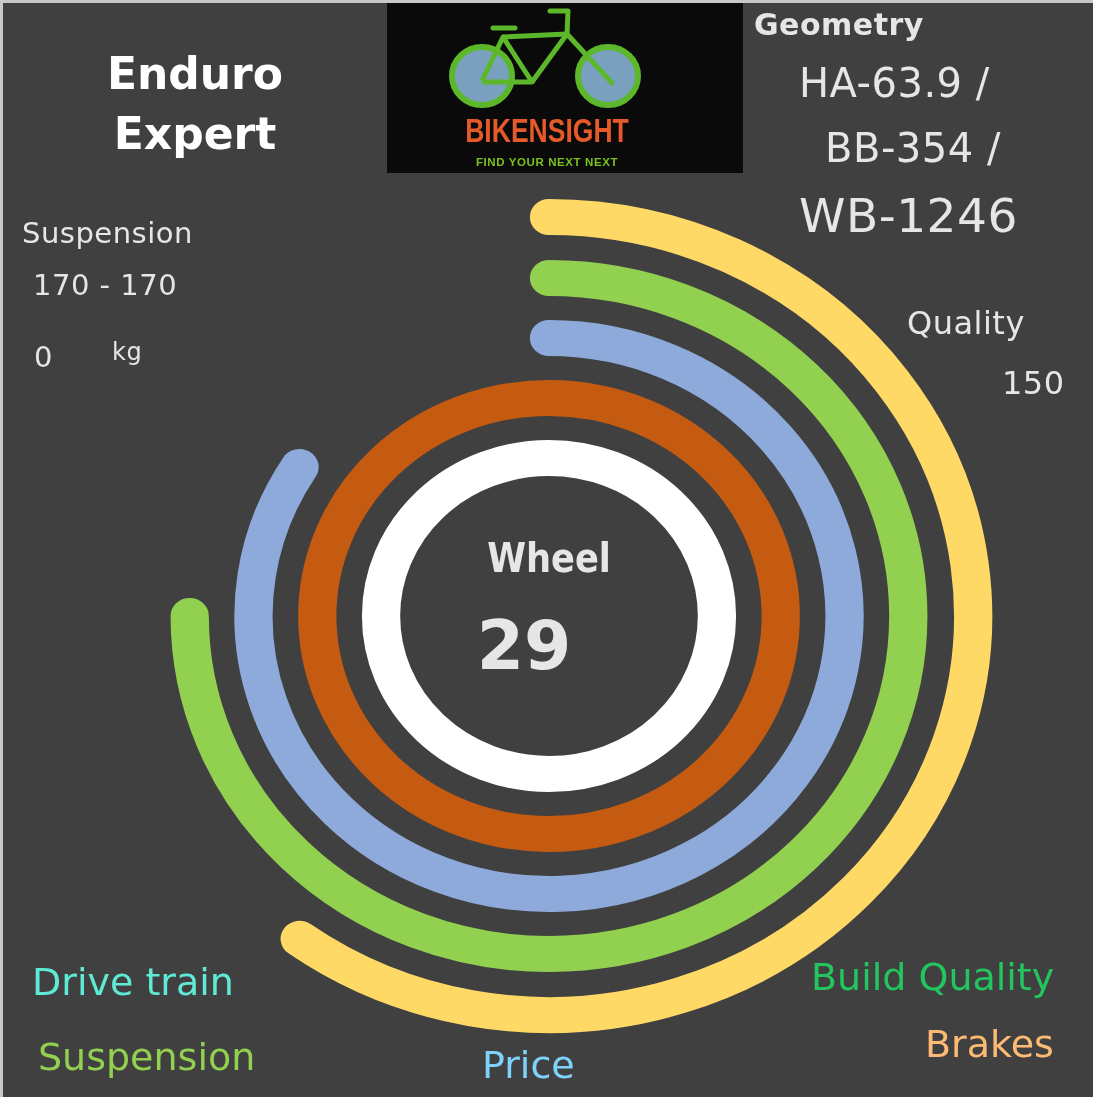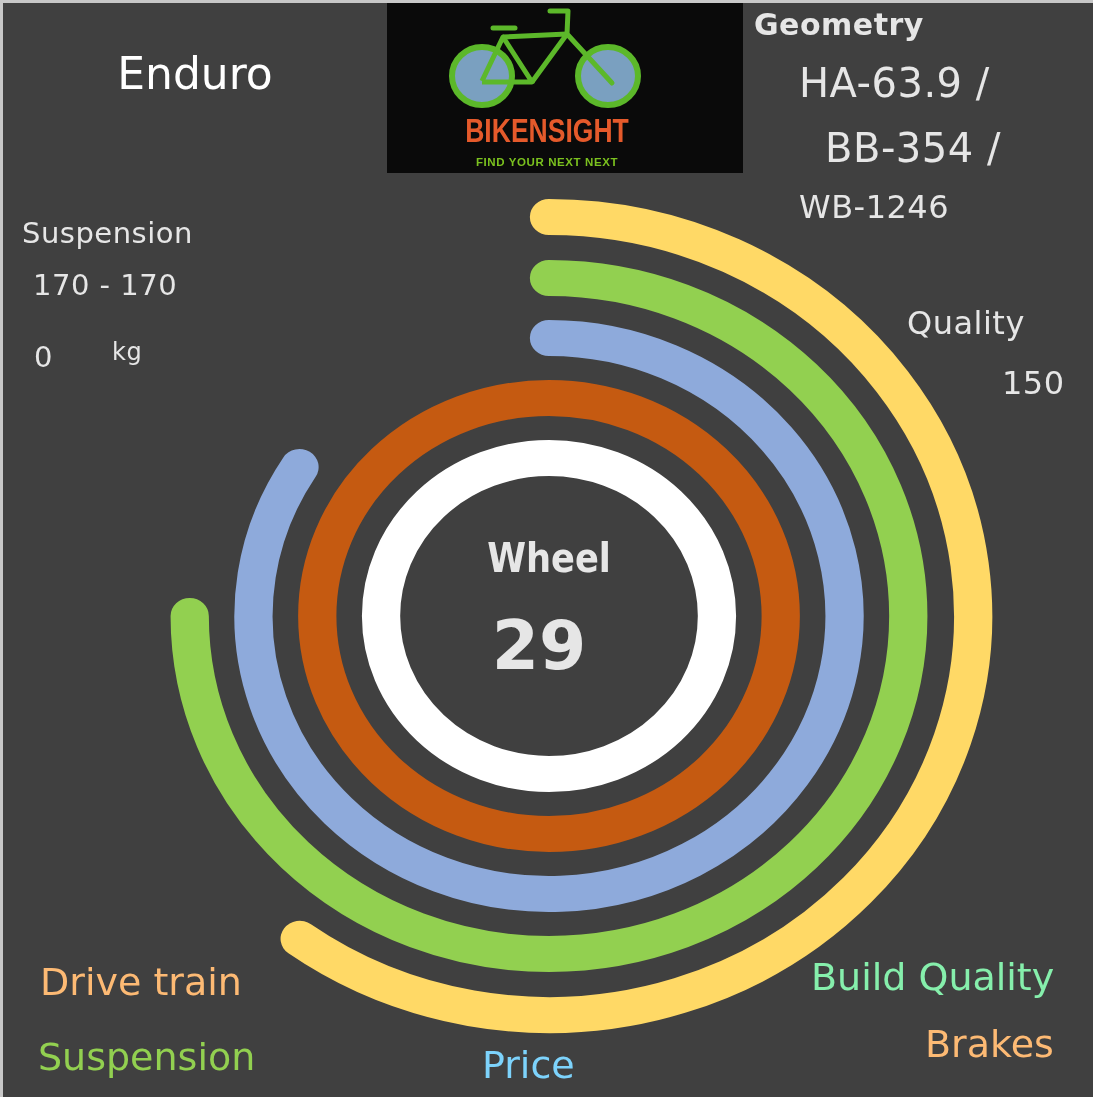--- a/index.html
+++ b/index.html
@@ -1,40 +1,41 @@
 <!DOCTYPE html>
 <html><head>
 <meta charset="utf-8">
 <style>
   html, body { margin:0; padding:0; }
   body { width:1093px; height:1097px; background:#404040; overflow:hidden; position:relative;
          font-family:"DejaVu Sans", sans-serif; }
   .frame { position:absolute; left:0; top:0; width:1093px; height:1097px; box-sizing:border-box;
            border-top:3px solid #c8c8c8; border-left:3px solid #c8c8c8; background:#404040; }
   .abs { position:absolute; white-space:nowrap; }
-  .title { left:60px; top:44px; width:270px; text-align:center; color:#ffffff; font-weight:normal;
+  .title { left:60px; top:44px; width:270px; text-align:center; color:#ffffff; font-weight:bold;
            font-size:44px; line-height:60px; font-family:"DejaVu Sans", sans-serif; }
   .hand { color:#e6e6e6; font-family:"DejaVu Sans", sans-serif; letter-spacing:0.5px; }
   .logo { left:387px; top:3px; width:356px; height:170px; background:#0a0a0a; }
   .logo-name { position:absolute; left:0; width:320px; top:108px; text-align:center; color:#e55a2b;
                font-family:"Liberation Sans", sans-serif; font-weight:bold; font-size:34px;
                transform:scaleX(0.78); letter-spacing:0px; }
   .logo-tag { position:absolute; left:0; width:320px; top:153px; text-align:center; color:#7bc21f;
               font-family:"Liberation Sans", sans-serif; font-weight:bold; font-size:11.5px; letter-spacing:0.6px; }
   svg.chart { position:absolute; left:0; top:0; }
   .legend { font-family:"DejaVu Sans", sans-serif; font-size:38px; transform-origin:left top; }
   .center-label { color:#e6e6e6; font-family:"DejaVu Sans", sans-serif; font-weight:bold; text-align:center; }
 </style>
 </head>
 <body>
 
 <div class="frame"></div>
 
 <div class="abs title">
   <div>Enduro</div>
+  <div>Expert</div>
 </div>
 
 <div class="abs logo">
   <svg width="320" height="110" viewBox="0 0 320 110" style="position:absolute;left:0;top:0;">
     <ellipse cx="95" cy="73" rx="30" ry="29" fill="#7aa0c0" stroke="#5cb82a" stroke-width="6"></ellipse>
     <ellipse cx="221" cy="73" rx="30" ry="29" fill="#7aa0c0" stroke="#5cb82a" stroke-width="6"></ellipse>
     <polyline points="95,78 116,34 145,79 95,79" fill="none" stroke="#5cb82a" stroke-width="5" stroke-linejoin="round"></polyline>
     <polyline points="116,34 180,31 145,79" fill="none" stroke="#5cb82a" stroke-width="5" stroke-linejoin="round"></polyline>
     <polyline points="163,8 181,8 180,31 225,80" fill="none" stroke="#5cb82a" stroke-width="5" stroke-linecap="round" stroke-linejoin="round"></polyline>
     <line x1="106" y1="25" x2="128" y2="25" stroke="#5cb82a" stroke-width="5" stroke-linecap="round"></line>
@@ -44,34 +45,34 @@
 </div>
 
 <div class="abs hand" style="left:22px;top:216px;font-size:29px;">Suspension</div>
 <div class="abs hand" style="left:33px;top:268px;font-size:29px;text-align:center;">170 - 170</div>
 <div class="abs hand" style="left:34px;top:340px;font-size:29px;">0</div>
 <div class="abs hand" style="left:112px;top:338px;font-size:24px;text-align:right;">kg</div>
 
 <div class="abs hand" style="left:754px;top:7px;font-size:30px;font-weight:bold;">Geometry</div>
 <div class="abs hand" style="left:799px;top:60px;font-size:40px;">HA-63.9 /</div>
 <div class="abs hand" style="left:799px;top:125px;font-size:40px;margin-left:26px;">BB-354 /</div>
-<div class="abs hand" style="left:799px;top:188px;font-size:32px;">WB-1246</div>
+<div class="abs hand" style="left:799px;top:188px;font-size:47px;">WB-1246</div>
 <div class="abs hand" style="left:907px;top:304px;font-size:32px;">Quality</div>
 <div class="abs hand" style="left:1002px;top:364px;font-size:32px;">150</div>
 
 <svg class="chart" id="radial-chart" width="1093" height="1097">
     <g transform="translate(549 616) scale(1.063 1)">
       <circle cx="0" cy="0" r="158" fill="none" stroke="#ffffff" stroke-width="36"></circle>
       <circle cx="0" cy="0" r="218" fill="none" stroke="#c55a11" stroke-width="36"></circle>
       <path d="M 0 -278 A 278 278 0 1 1 -234.72316328956032 -148.95984900416087" stroke-linecap="round" fill="none" stroke="#8eaadb" stroke-width="36"></path>
       <path d="M 0 -338 A 338 338 0 1 1 -338 6.208959271677081e-14" stroke-linecap="round" fill="none" stroke="#92d050" stroke-width="36"></path>
       <path d="M 0 -399 A 399 399 0 1 1 -234.52631566469674 322.7977807556041" stroke-linecap="round" fill="none" stroke="#ffd966" stroke-width="36"></path>
     </g>
   </svg>
 
 <div class="abs center-label" style="left:449px;top:535px;width:200px;font-size:40px;transform:scaleX(0.88);">Wheel</div>
-<div class="abs center-label" style="left:449px;top:606px;width:180px;font-size:68px;">29</div>
+<div class="abs center-label" style="left:434px;top:606px;width:180px;font-size:68px;">29</div>
 
-<div class="abs legend" style="left:40px;top:960px;color:#fdba74;">Drive train</div>
+<div class="abs legend" style="left:32px;top:960px;color:#5eead4;">Drive train</div>
 <div class="abs legend" style="left:38px;top:1035px;color:#92d050;">Suspension</div>
 <div class="abs legend" style="left:482px;top:1043px;color:#7dd3fc;">Price</div>
-<div class="abs legend" style="left:811px;top:955px;color:#86efac;">Build Quality</div>
+<div class="abs legend" style="left:811px;top:955px;color:#22c55e;">Build Quality</div>
 <div class="abs legend" style="left:925px;top:1022px;color:#fdba74;">Brakes</div>
 
 </body></html>

